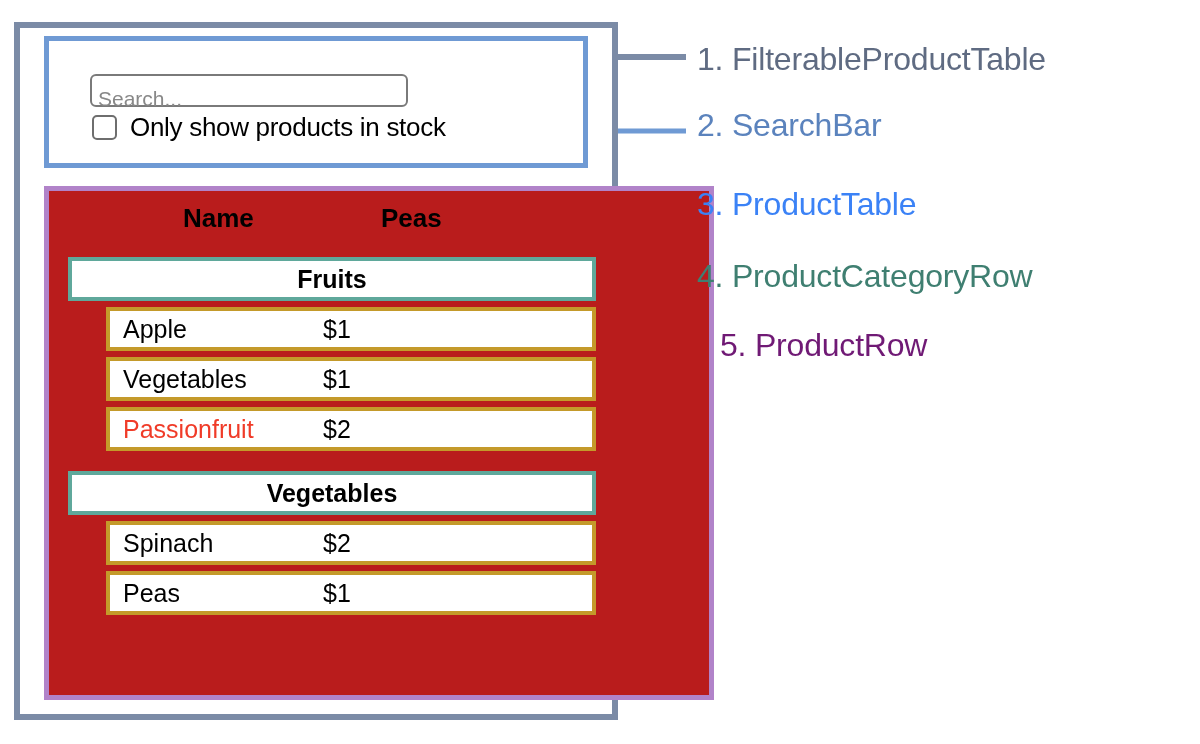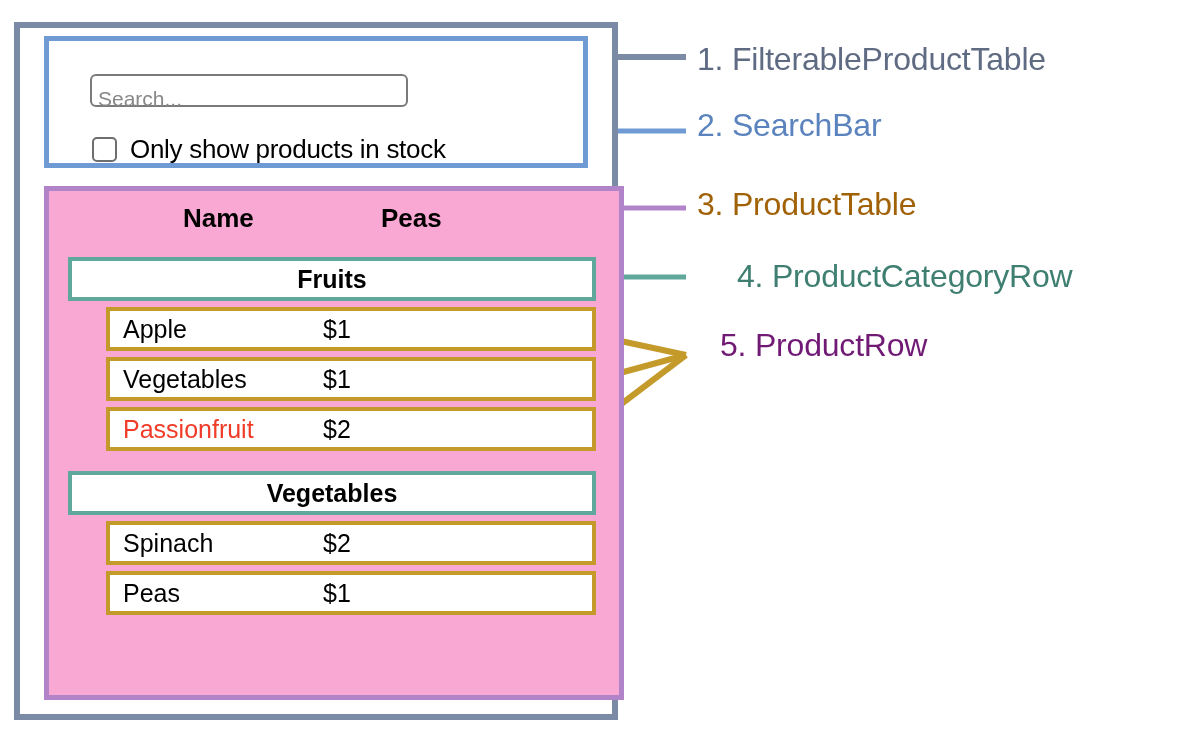--- a/index.html
+++ b/index.html
@@ -15,29 +15,29 @@
   .frame-outer{position:absolute;left:14px;top:22px;width:604px;height:698px;
     border:6px solid #7b8ba6;background:#ffffff;box-sizing:border-box;}
 
   
   .searchbar{position:absolute;left:44px;top:36px;width:544px;height:132px;
     border:5px solid #6f9ad4;background:#ffffff;box-sizing:border-box;}
   .search-input{position:absolute;left:90px;top:74px;width:318px;height:33px;
     border:2px solid #7a7a7a;border-radius:6px;background:#fff;box-sizing:border-box;
     font-family:"Liberation Sans",sans-serif;font-size:21px;color:#888888;
     padding:8px 6px;line-height:29px;}
-  .checkbox-row{position:absolute;left:92px;top:134px;display:flex;align-items:center;gap:13px;}
+  .checkbox-row{position:absolute;left:92px;top:112px;display:flex;align-items:center;gap:13px;}
   .checkbox{width:25px;height:25px;border:2px solid #6e6e6e;border-radius:5px;background:#fff;
     box-sizing:border-box;flex:none;}
   .checkbox-label{font-size:26px;color:#000;font-weight:400;white-space:nowrap;
     font-family:"Liberation Sans",sans-serif;letter-spacing:-.3px;}
 
   
-  .producttable{position:absolute;left:44px;top:186px;width:580px;height:514px;
-    border:5px solid #b183c9;background:#f9a8d4;box-sizing:border-box;}
+  .producttable{position:absolute;left:44px;top:186px;width:670px;height:514px;
+    border:5px solid #b183c9;background:#b91c1c;box-sizing:border-box;}
 
   .col-headers{position:absolute;left:0;top:12px;width:100%;height:40px;}
   .col-head{position:absolute;font-size:26px;font-weight:bold;color:#000;
     font-family:"Liberation Sans",sans-serif;}
   .col-head.name{left:134px;}
   .col-head.price{left:332px;}
 
   
   .rows{position:absolute;left:11px;top:66px;width:528px;padding-left:8px;}
 
@@ -55,22 +55,22 @@
     font-size:25px;color:#000;font-family:"Liberation Sans",sans-serif;}
   .prod-row.out .pname{color:#f03b28;text-align:center;}
 
   .group-gap{height:14px;}
 
   
   .legend-item{position:absolute;font-size:32px;font-family:"Liberation Sans",sans-serif;
     white-space:nowrap;letter-spacing:-.2px;}
   .lg1{left:697px;top:41px;color:#5f6b82;}
   .lg2{left:697px;top:107px;color:#5b83bd;}
-  .lg3{left:697px;top:186px;color:#a16207;}
-  .lg4{left:697px;top:258px;color:#3f7f71;margin-left:40px;}
+  .lg3{left:697px;top:186px;color:#3b82f6;}
+  .lg4{left:697px;top:258px;color:#3f7f71;}
   .lg5{left:697px;top:327px;color:#701a75;margin-left:23px;}
 </style>
 </head>
 <body>
 
 <div class="stage">
 
   <svg id="connectors" viewBox="0 0 1200 744" xmlns="http://www.w3.org/2000/svg">
 
     <line x1="618" y1="57" x2="686" y2="57" stroke="#7b8ba6" stroke-width="6"></line>

